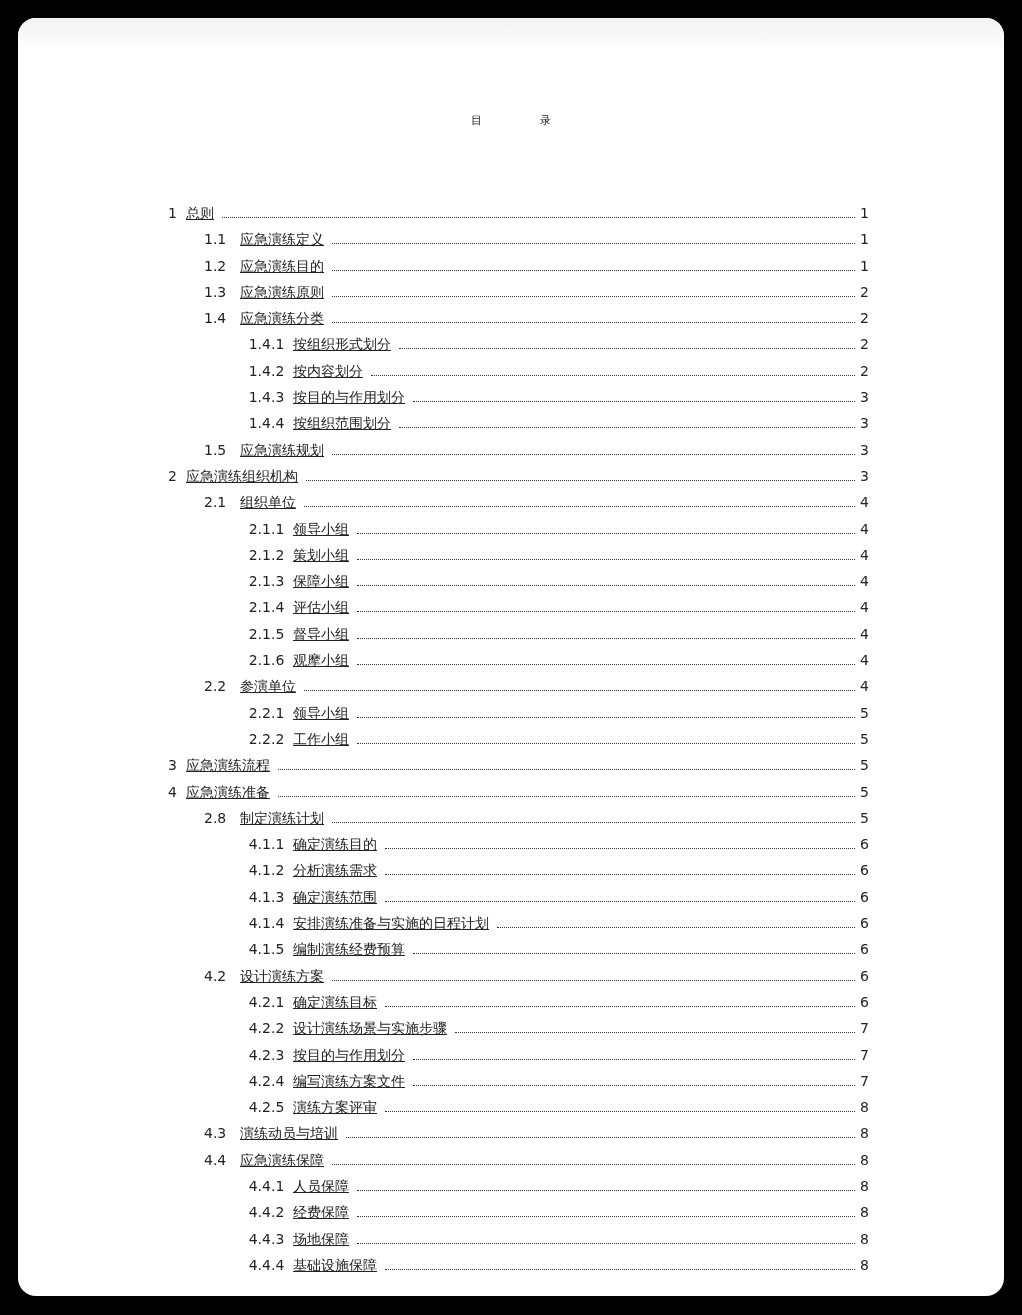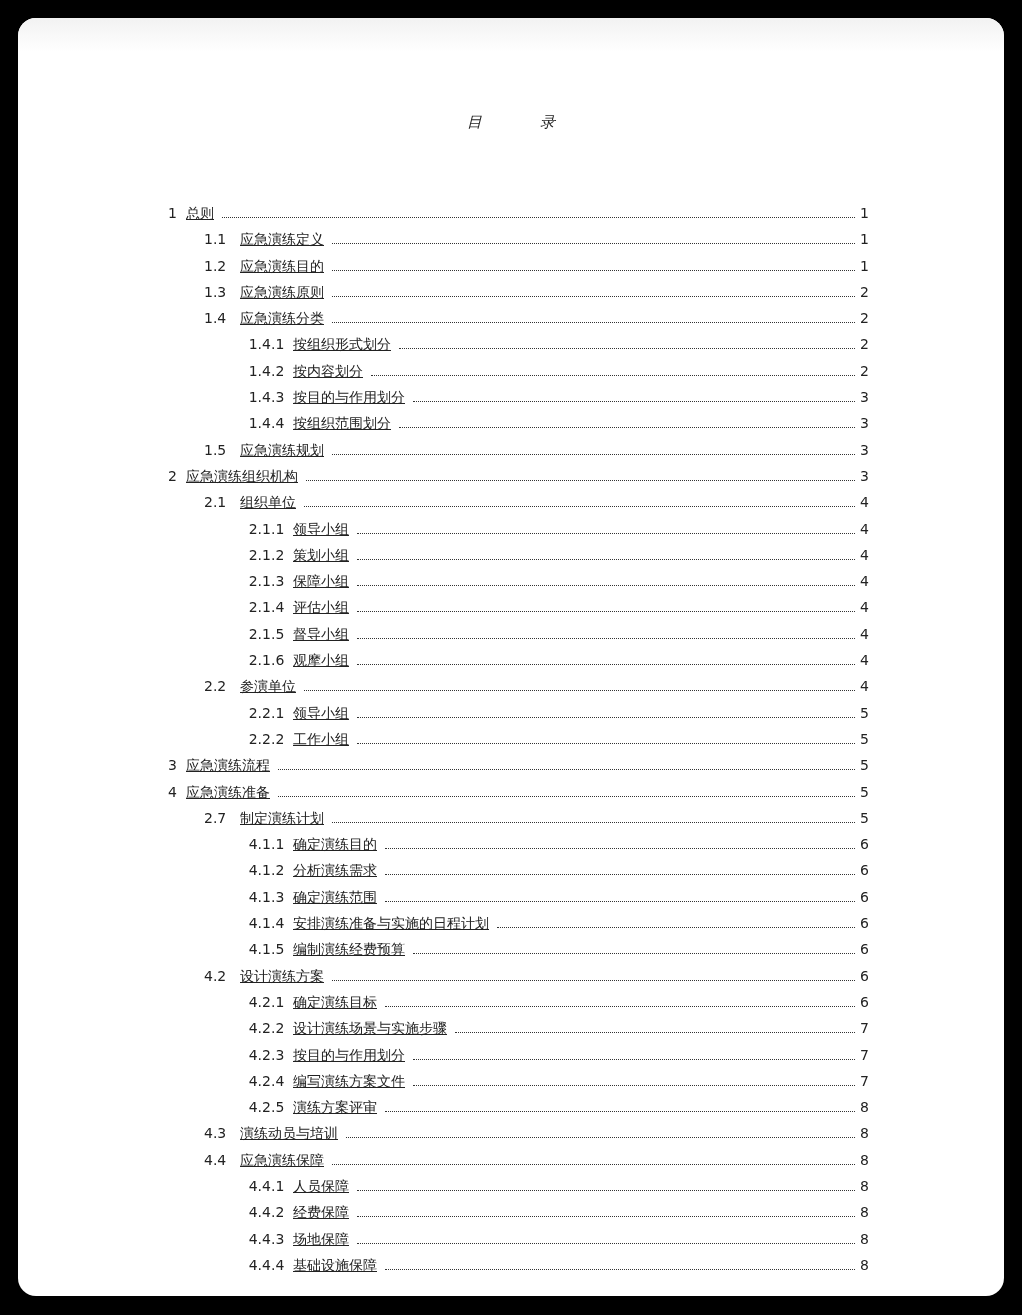--- a/index.html
+++ b/index.html
@@ -12,21 +12,21 @@
     position:absolute; left:18px; top:18px; width:986px; height:1278px;
     background:#fff; border-radius:18px; overflow:hidden;
   }
   .page-shade {
     position:absolute; left:0; top:0; right:0; height:34px;
     background: linear-gradient(to bottom, #f2f2f2 0%, #ffffff 100%);
     pointer-events:none;
   }
   .toc-title {
     position:absolute; top:95px; left:0; right:0; text-align:center;
-    font-size:15px; letter-spacing:0; color:#222;font-style:italic;
+    font-size:11px; letter-spacing:0; color:#222;
   }
   .toc-title span { display:inline-block; }
   .toc-title .gap { width:58px; }
   .toc {
     position:absolute; left:150px; top:182px; width:701px;
   }
   .row {
     display:flex; align-items:baseline; height:26.3px; font-size:14px; line-height:26.3px;
     white-space:nowrap; color:#222;
   }
@@ -187,21 +187,21 @@
         <span class="leader"></span>
         <span class="pg">5</span>
       </div>
       <div class="row l1">
         <span class="num">4</span>
         <span class="label">应急演练准备</span>
         <span class="leader"></span>
         <span class="pg">5</span>
       </div>
       <div class="row l2">
-        <span class="num">2.7</span>
+        <span class="num">2.8</span>
         <span class="label">制定演练计划</span>
         <span class="leader"></span>
         <span class="pg">5</span>
       </div>
       <div class="row l3">
         <span class="num">4.1.1</span>
         <span class="label">确定演练目的</span>
         <span class="leader"></span>
         <span class="pg">6</span>
       </div>

